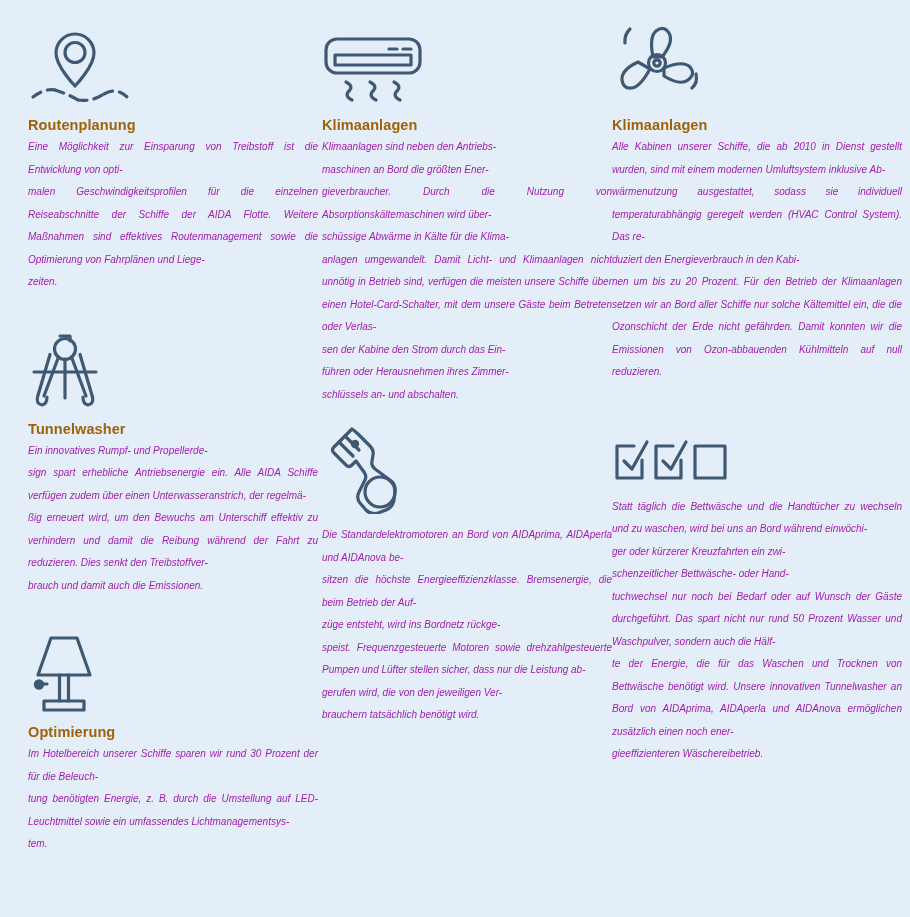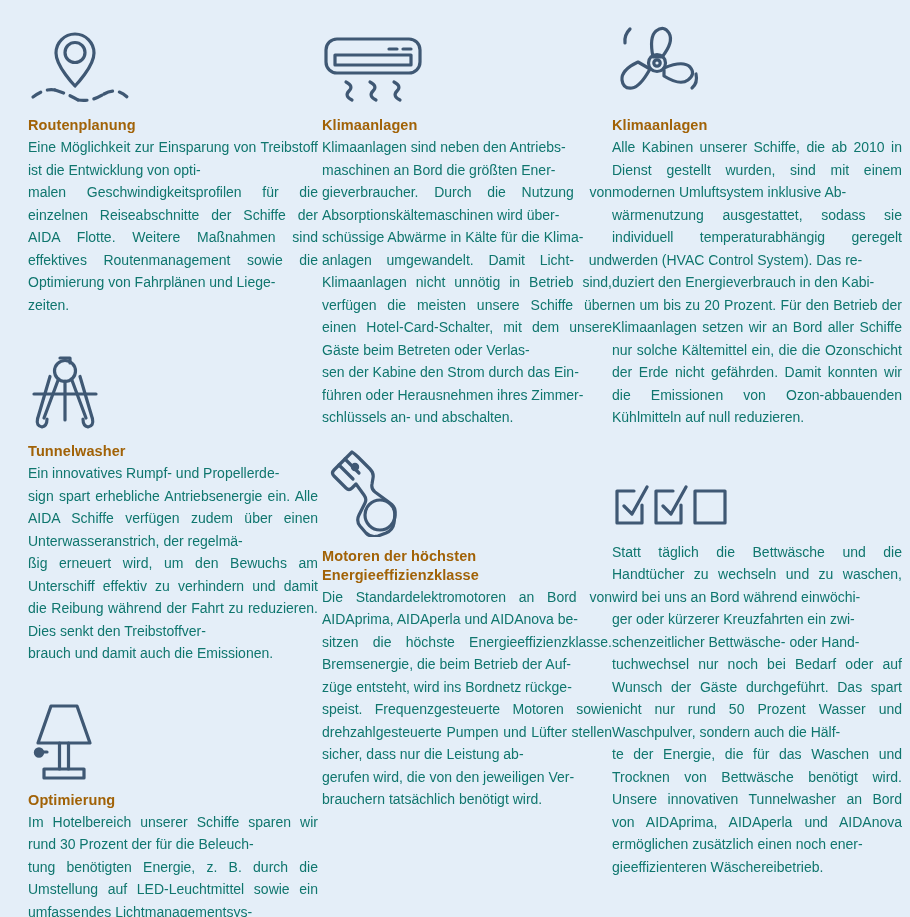--- a/index.html
+++ b/index.html
@@ -48,28 +48,29 @@
   h3.block-title {
     margin: 0 0 1px 0;
     font-size: 14.5px;
     line-height: 19px;
     font-weight: bold;
     color: #a16207;
     letter-spacing: 0.1px;
   }
   p.block-body {
     margin: 0;
-    font-size: 14px;
+    font-size: 10px;
     line-height: 22.5px;
-    color: #0f766e;
+    color: #a21caf;
     text-align: justify;
     text-justify: inter-word;
     -webkit-hyphens: none;
     hyphens: none;
     white-space: pre-line;
+    font-style: italic;
   }
   .spacer-32 { height: 32px; }
   .spacer-24 { height: 24px; }
 </style>
 </head>
 <body>
 
 <div class="page">
   <div class="columns">
 
@@ -162,22 +163,20 @@
 
       <div class="block">
         <div class="icon-wrap">
           <svg width="86" height="88" viewBox="0 0 86 88" fill="none" stroke="#3f5874" stroke-width="3.2" stroke-linecap="round" stroke-linejoin="round">
             <path d="M30 3 L12 21 q-3 3 0 6 L24 39 q3 3 6 0 L34 35 l8 11 q3 4 1 8 l-6 12 q-3 6 1 11 l6 7 q5 5 12 3 l8 -3 q7 -3 8 -10 l1 -9 q1 -7 -5 -11 L53 43 q-4 -3 -3 -8 l1 -6 q1 -5 -3 -9 L36 8 q-3 -3 -6 -5 z"></path>
             <path d="M17 16 L31 30 M23 10 L37 24"></path>
             <circle cx="33" cy="18" r="2.6" fill="#3f5874"></circle>
             <circle cx="58" cy="66" r="15"></circle>
           </svg>
         </div>
-        <h3 class="block-title" style="white-space:pre-line;">Motoren der höchsten
-Energieeffizienzklasse</h3>
         <p class="block-body">Die Standardelektromotoren an Bord von AIDAprima, AIDAperla und AIDAnova be-
 sitzen die höchste Energieeffizienzklasse. Bremsenergie, die beim Betrieb der Auf-
 züge entsteht, wird ins Bordnetz rückge-
 speist. Frequenzgesteuerte Motoren sowie drehzahlgesteuerte Pumpen und Lüfter stellen sicher, dass nur die Leistung ab-
 gerufen wird, die von den jeweiligen Ver-
 brauchern tatsächlich benötigt wird.</p>
       </div>
 
     </div>
 

